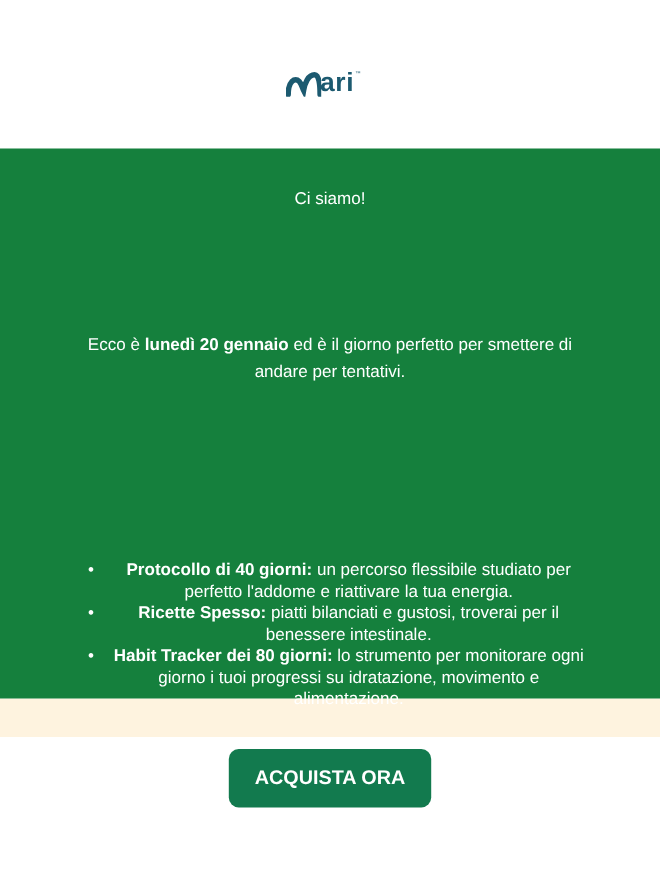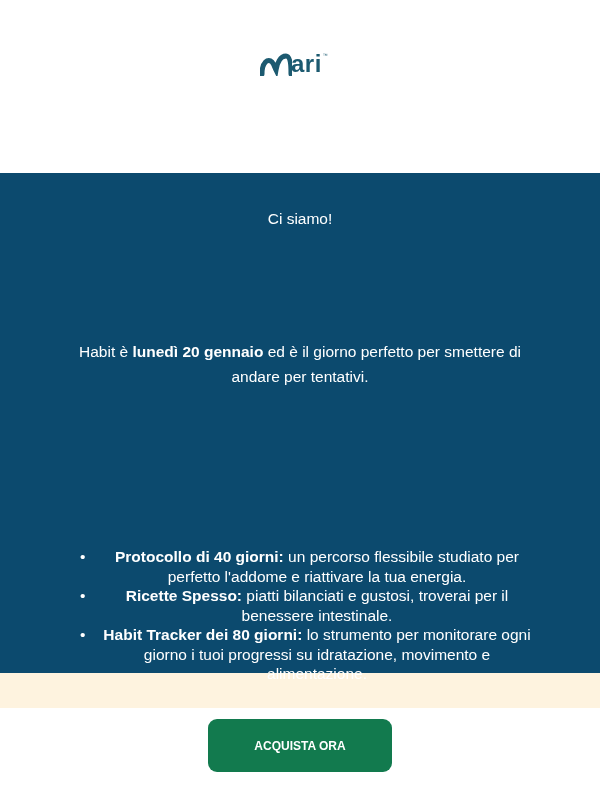--- a/index.html
+++ b/index.html
@@ -1,51 +1,51 @@
 <!DOCTYPE html>
 <html><head>
 <meta charset="utf-8">
 <style>
   html, body { margin:0; padding:0; }
   body { width:600px; height:800px; overflow:hidden; background:#ffffff; font-family:"Liberation Sans", sans-serif; }
   .header { height:135px; background:#ffffff; position:relative; }
-  .logo { position:absolute; left:260px; top:46px; height:30px; display:flex; align-items:flex-end;justify-content:space-between; }
+  .logo { position:absolute; left:260px; top:58px; height:30px; display:flex; align-items:flex-end;justify-content:space-between; }
   .logo svg { display:block; }
   .logo-text { color:#1c5a70; font-size:24px; font-weight:bold; line-height:24px; letter-spacing:0.5px; margin-left:-1px; }
   .logo-tm { font-size:5px; color:#1c5a70; align-self:flex-start; margin-top:6px; margin-left:1px; }
-  .main { background:#0c4a6e; height:500px; color:#ffffff; text-align:center; box-sizing:border-box; padding-top:168px; position:relative;margin-top:38px; }
+  .main { background:#15803d; height:500px; color:#ffffff; text-align:center; box-sizing:border-box; padding-top:168px; position:relative; }
   .main p { margin:0; font-size:15.5px; line-height:25px; }
   .p-intro { position:absolute; top:33px; left:0; right:0; }
   .p1 { position:absolute; top:73px; left:66px; right:66px; }
   .p2 { position:absolute; top:166px; left:66px; right:66px; }
   .p3 { position:absolute; top:259px; left:62px; right:62px; }
   .p4 { position:absolute; top:329px; left:66px; right:66px; }
   .p3 b { font-weight:bold; }
   .bullets { position:absolute; top:374px; left:76px; right:62px; margin:0; padding:0; list-style:none; }
   .bullets li { position:relative; font-size:15.5px; line-height:19.5px; padding-left:20px; text-align:center; }
   .bullets li .dot { position:absolute; left:4px; top:0; }
-  .cta { position:absolute; left:208px; top:546px; width:184px; height:53px; background:#127a4e; border-radius:9px; color:#ffffff; font-weight:bold; font-size:12px; display:flex; align-items:center; justify-content:center; cursor:pointer; }
+  .cta { position:absolute; left:208px; top:546px; width:184px; height:53px; background:#127a4e; border-radius:9px; color:#ffffff; font-weight:bold; font-size:18px; display:flex; align-items:center; justify-content:center; cursor:pointer; }
   .footer { background:#fef3df; height:35px; }
 </style>
 </head>
 <body>
 
 <div class="header">
   <div class="logo">
     <svg width="32" height="24" viewBox="0 0 32 24">
       <path d="M2 22 C2 10, 8 6, 12 10 C14 12, 15 16, 16 18 C17 12, 20 4, 26 4 C30 4, 31 12, 31 22" fill="none" stroke="#1c5a70" stroke-width="5" stroke-linecap="round"></path>
     </svg>
     <span class="logo-text">ari</span>
     <span class="logo-tm">™</span>
   </div>
 </div>
 
 <div class="main">
   <p class="p-intro">Ci siamo!</p>
-  <p class="p2"><span>Habit è </span><b>lunedì 20 gennaio</b><span> ed è il giorno perfetto per smettere di andare per tentativi.</span></p>
+  <p class="p2"><span>Ecco è </span><b>lunedì 20 gennaio</b><span> ed è il giorno perfetto per smettere di andare per tentativi.</span></p>
   <ul class="bullets">
     <li><span class="dot">•</span><b>Protocollo di 40 giorni:</b><span> un percorso flessibile studiato per perfetto l'addome e riattivare la tua energia.</span></li>
     <li><span class="dot">•</span><b>Ricette Spesso:</b><span> piatti bilanciati e gustosi, troverai per il benessere intestinale.</span></li>
     <li><span class="dot">•</span><b>Habit Tracker dei 80 giorni:</b><span> lo strumento per monitorare ogni giorno i tuoi progressi su idratazione, movimento e alimentazione.</span></li>
   </ul>
   <div class="cta">ACQUISTA ORA</div>
 </div>
 
 <div class="footer"></div>
 

